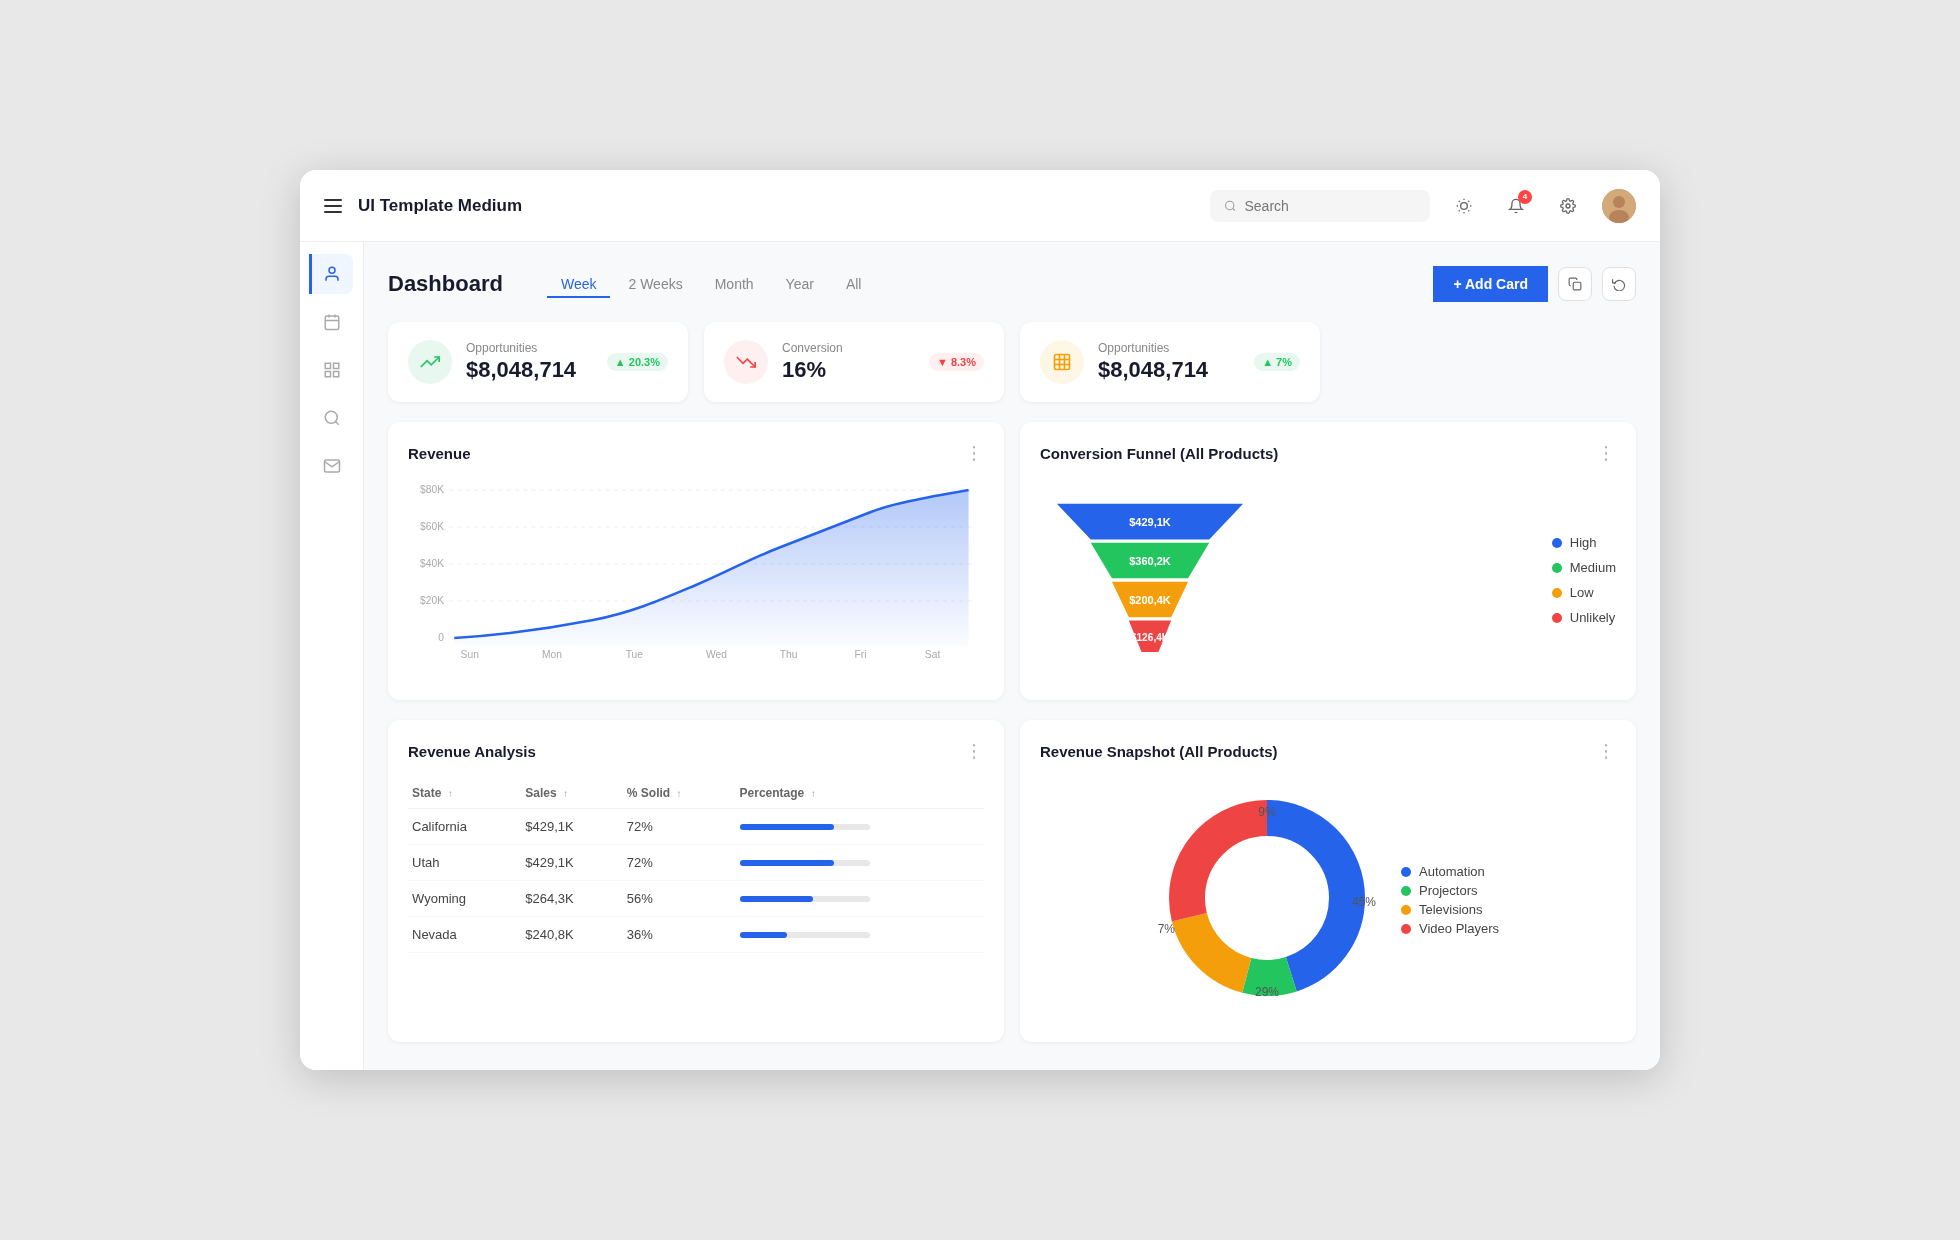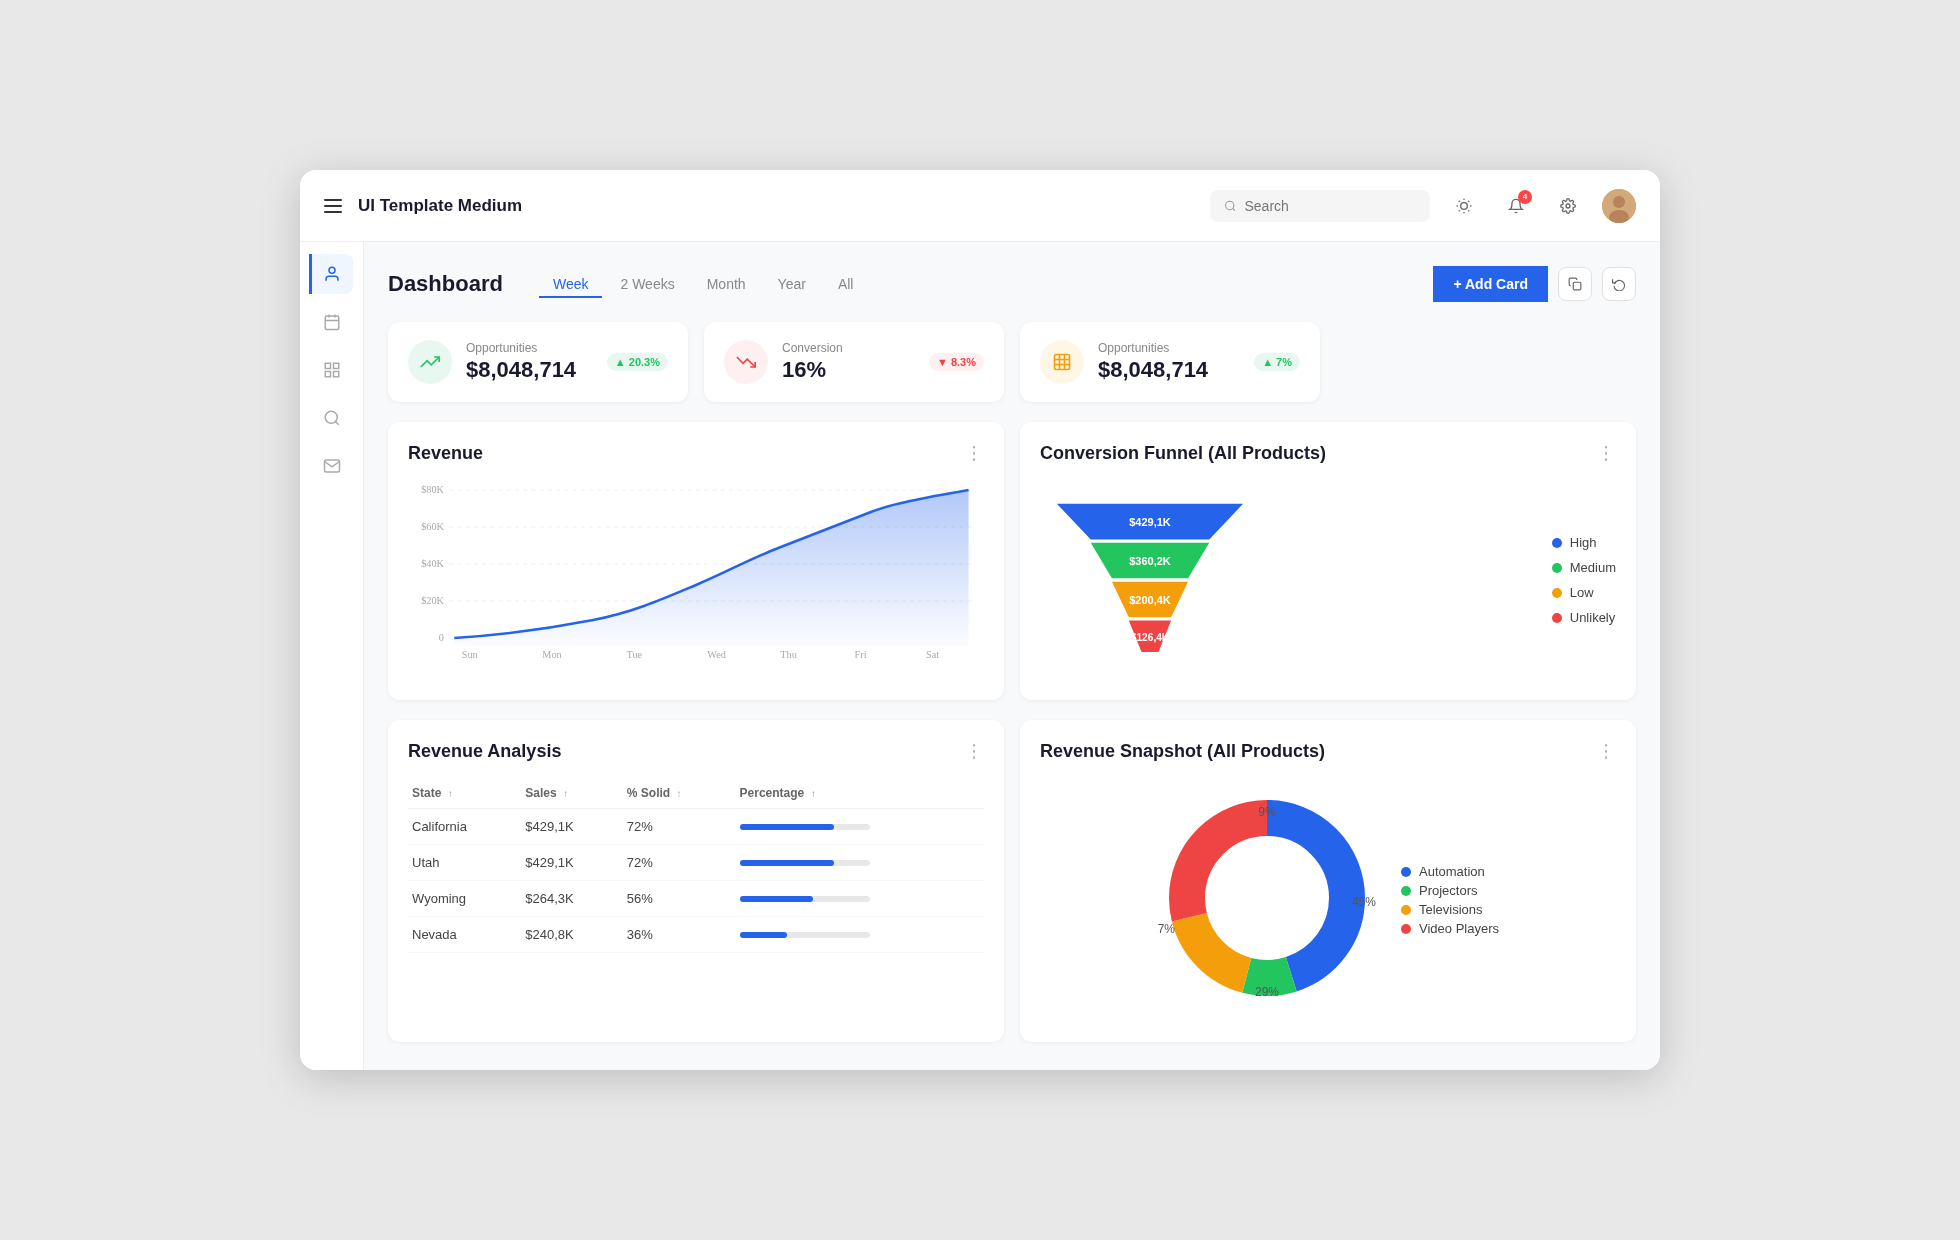--- a/index.html
+++ b/index.html
@@ -20,21 +20,21 @@
     
     .main { display: flex; flex: 1; overflow: hidden; }
     
     .sidebar { width: 64px; background: #fff; border-right: 1px solid #eee; display: flex; flex-direction: column; align-items: center; padding: 12px 0; gap: 8px; flex-shrink: 0; }
     .sidebar-item { width: 40px; height: 40px; border-radius: 10px; display: flex; align-items: center; justify-content: center; cursor: pointer; color: #888; font-size: 16px; }
     .sidebar-item.active { background: #eff6ff; color: #2563eb; border-left: 3px solid #2563eb; border-radius: 0 8px 8px 0; width: 44px; margin-left: -2px; }
     
     .content { flex: 1; background: #f8f9fb; overflow-y: auto; padding: 24px; }
     
     .dash-header { display: flex; align-items: center; justify-content: space-between; margin-bottom: 20px; }
-    .dash-title { font-size: 22px; font-weight: 700; color: #1a1a2e; margin-right: 16px; }
+    .dash-title { font-size: 22px; font-weight: 700; color: #1a1a2e; margin-right: 24px; }
     .tabs { display: flex; gap: 4px; align-items: center; }
     .tab { padding: 6px 14px; font-size: 14px; color: #888; cursor: pointer; border-radius: 6px; font-weight: 500; }
     .tab.active { color: #2563eb; border-bottom: 2px solid #2563eb; background: transparent; border-radius: 0; padding-bottom: 4px; }
     .add-card-btn { background: #2563eb; color: white; border: none; border-radius: 0; padding: 10px 20px; font-size: 14px; font-weight: 600; cursor: pointer; display: flex; align-items: center; gap: 6px; }
     .dash-actions { display: flex; align-items: center; gap: 10px; }
     .action-icon { width: 34px; height: 34px; border: 1px solid #e0e0e0; border-radius: 8px; display: flex; align-items: center; justify-content: center; cursor: pointer; color: #666; background: white; }
     
     .kpi-row { display: grid; grid-template-columns: repeat(4, 1fr); gap: 16px; margin-bottom: 20px; }
     .kpi-card { background: white; border-radius: 12px; padding: 18px 20px; box-shadow: 0 1px 4px rgba(0,0,0,0.06); display: flex; align-items: center; gap: 14px; }
     .kpi-icon { width: 44px; height: 44px; border-radius: 50%; display: flex; align-items: center; justify-content: center; font-size: 18px; flex-shrink: 0; }
@@ -45,24 +45,24 @@
     .kpi-info { flex: 1; }
     .kpi-label { font-size: 12px; color: #888; margin-bottom: 2px; }
     .kpi-value { font-size: 22px; font-weight: 700; color: #1a1a2e; }
     .kpi-badge { font-size: 11px; font-weight: 700; padding: 3px 8px; border-radius: 12px; display: flex; align-items: center; gap: 3px; flex-shrink: 0; }
     .kpi-badge.up { background: #e8f8f0; color: #22c55e; }
     .kpi-badge.down { background: #fef0f0; color: #ef4444; }
     
     .charts-row { display: grid; grid-template-columns: 1fr 1fr; gap: 16px; margin-bottom: 20px; }
     .chart-card { background: white; border-radius: 12px; padding: 20px; box-shadow: 0 1px 4px rgba(0,0,0,0.06); }
     .chart-header { display: flex; justify-content: space-between; align-items: center; margin-bottom: 16px; }
-    .chart-title { font-size: 18px; font-weight: 700; color: #1a1a2e; }
+    .chart-title { font-size: 15px; font-weight: 700; color: #1a1a2e; }
     .more-btn { color: #aaa; cursor: pointer; font-size: 18px; letter-spacing: 1px; }
     
-    .revenue-chart { position: relative; height: 190px; font-family: Liberation Serif, serif; }
+    .revenue-chart { position: relative; height: 190px; }
     .revenue-chart svg { width: 100%; height: 100%; }
     
     .funnel-container { display: flex; align-items: center; justify-content: space-between; padding: 10px 0; }
     .funnel-svg { width: 220px; height: 180px; }
     .funnel-legend { display: flex; flex-direction: column; gap: 10px; }
     .legend-item { display: flex; align-items: center; gap: 8px; font-size: 13px; color: #444; }
     .legend-dot { width: 10px; height: 10px; border-radius: 50%; flex-shrink: 0; }
     
     .bottom-row { display: grid; grid-template-columns: 1fr 1fr; gap: 16px; }
     .table-card { background: white; border-radius: 12px; padding: 20px; box-shadow: 0 1px 4px rgba(0,0,0,0.06); }

